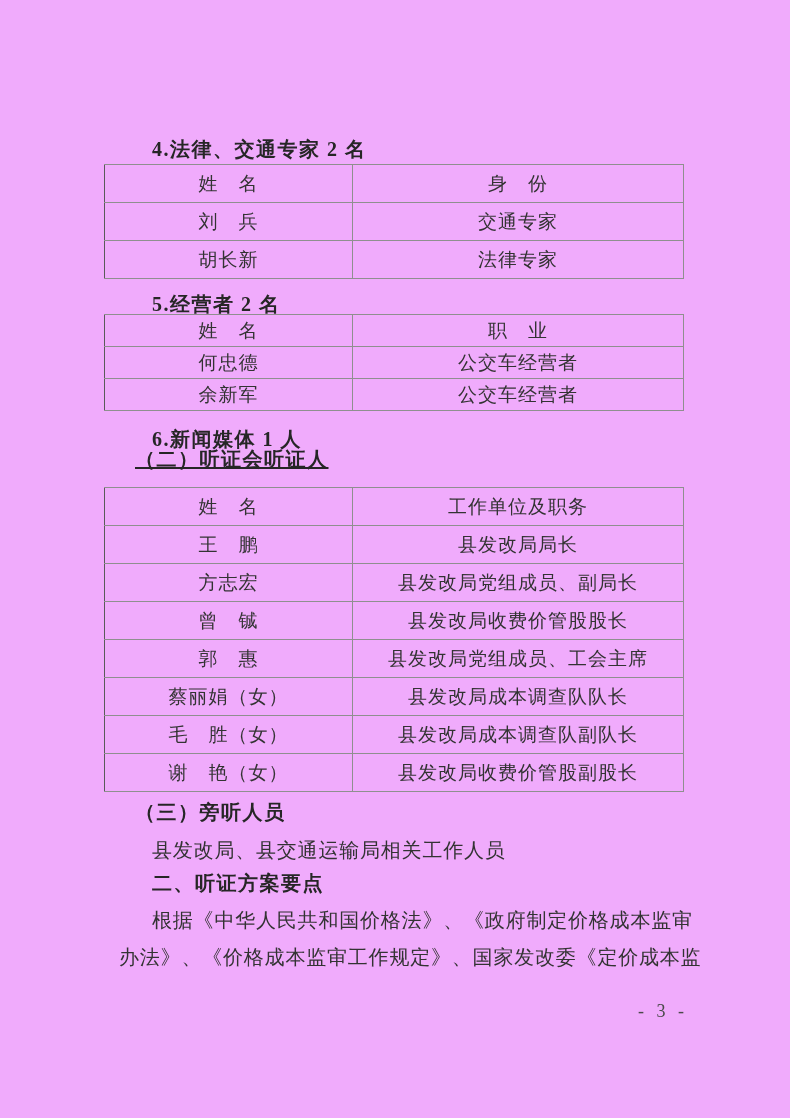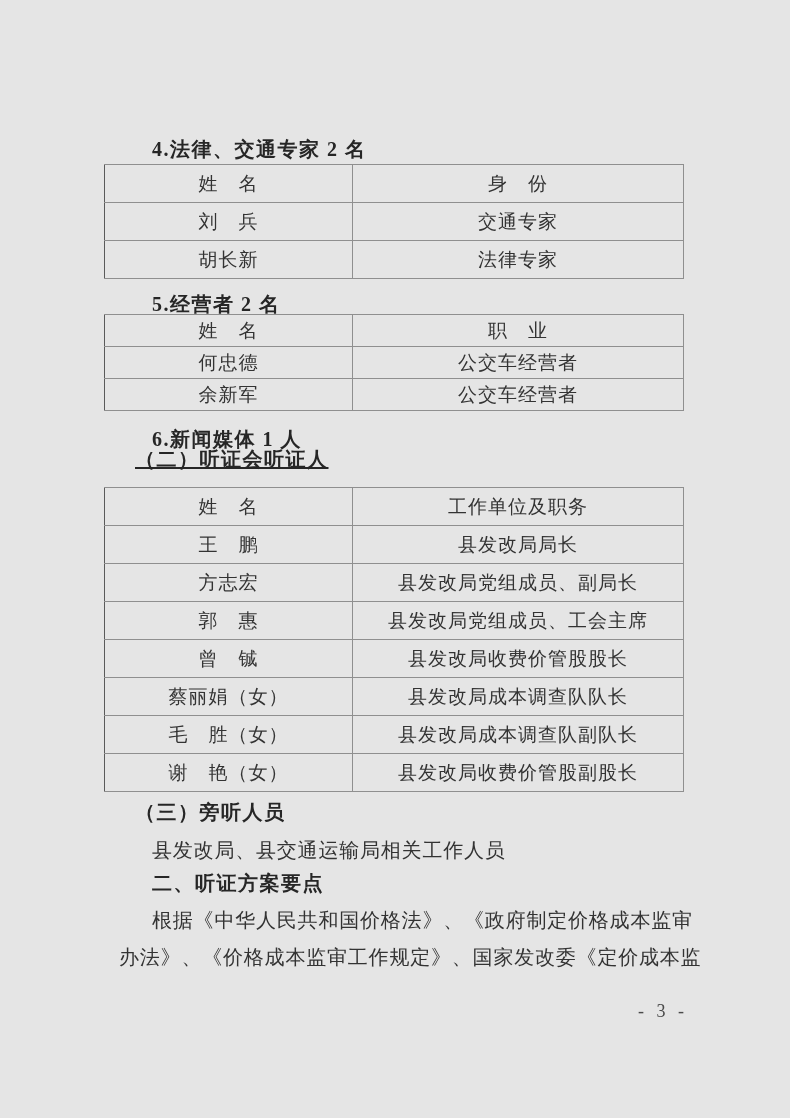--- a/index.html
+++ b/index.html
@@ -11,21 +11,21 @@
     width: 790px;
     height: 1118px;
     position: relative;
     font-family: "Liberation Serif", "DejaVu Serif", serif;
     color: #2e2e2e;
     overflow: hidden;
   }
   .page {
     position: absolute;
     inset: 0;
-    background: #e5e5e5;
+    background: #f0abfc;
   }
   .abs { position: absolute; }
 
   .sec-heading {
     font-size: 20px;
     font-weight: 700;
     letter-spacing: 1.5px;
     color: #262626;
     white-space: nowrap;
   }
@@ -120,26 +120,26 @@
       </tr>
       <tr class="h38">
         <td>王　鹏</td>
         <td>县发改局局长</td>
       </tr>
       <tr class="h38">
         <td>方志宏</td>
         <td>县发改局党组成员、副局长</td>
       </tr>
       <tr class="h38">
+        <td>曾　铖</td>
+        <td>县发改局收费价管股股长</td>
+      </tr>
+      <tr class="h38">
         <td>郭　惠</td>
         <td>县发改局党组成员、工会主席</td>
-      </tr>
-      <tr class="h38">
-        <td>曾　铖</td>
-        <td>县发改局收费价管股股长</td>
       </tr>
       <tr class="h38">
         <td>蔡丽娟（女）</td>
         <td>县发改局成本调查队队长</td>
       </tr>
       <tr class="h38">
         <td>毛　胜（女）</td>
         <td>县发改局成本调查队副队长</td>
       </tr>
       <tr class="h38">

